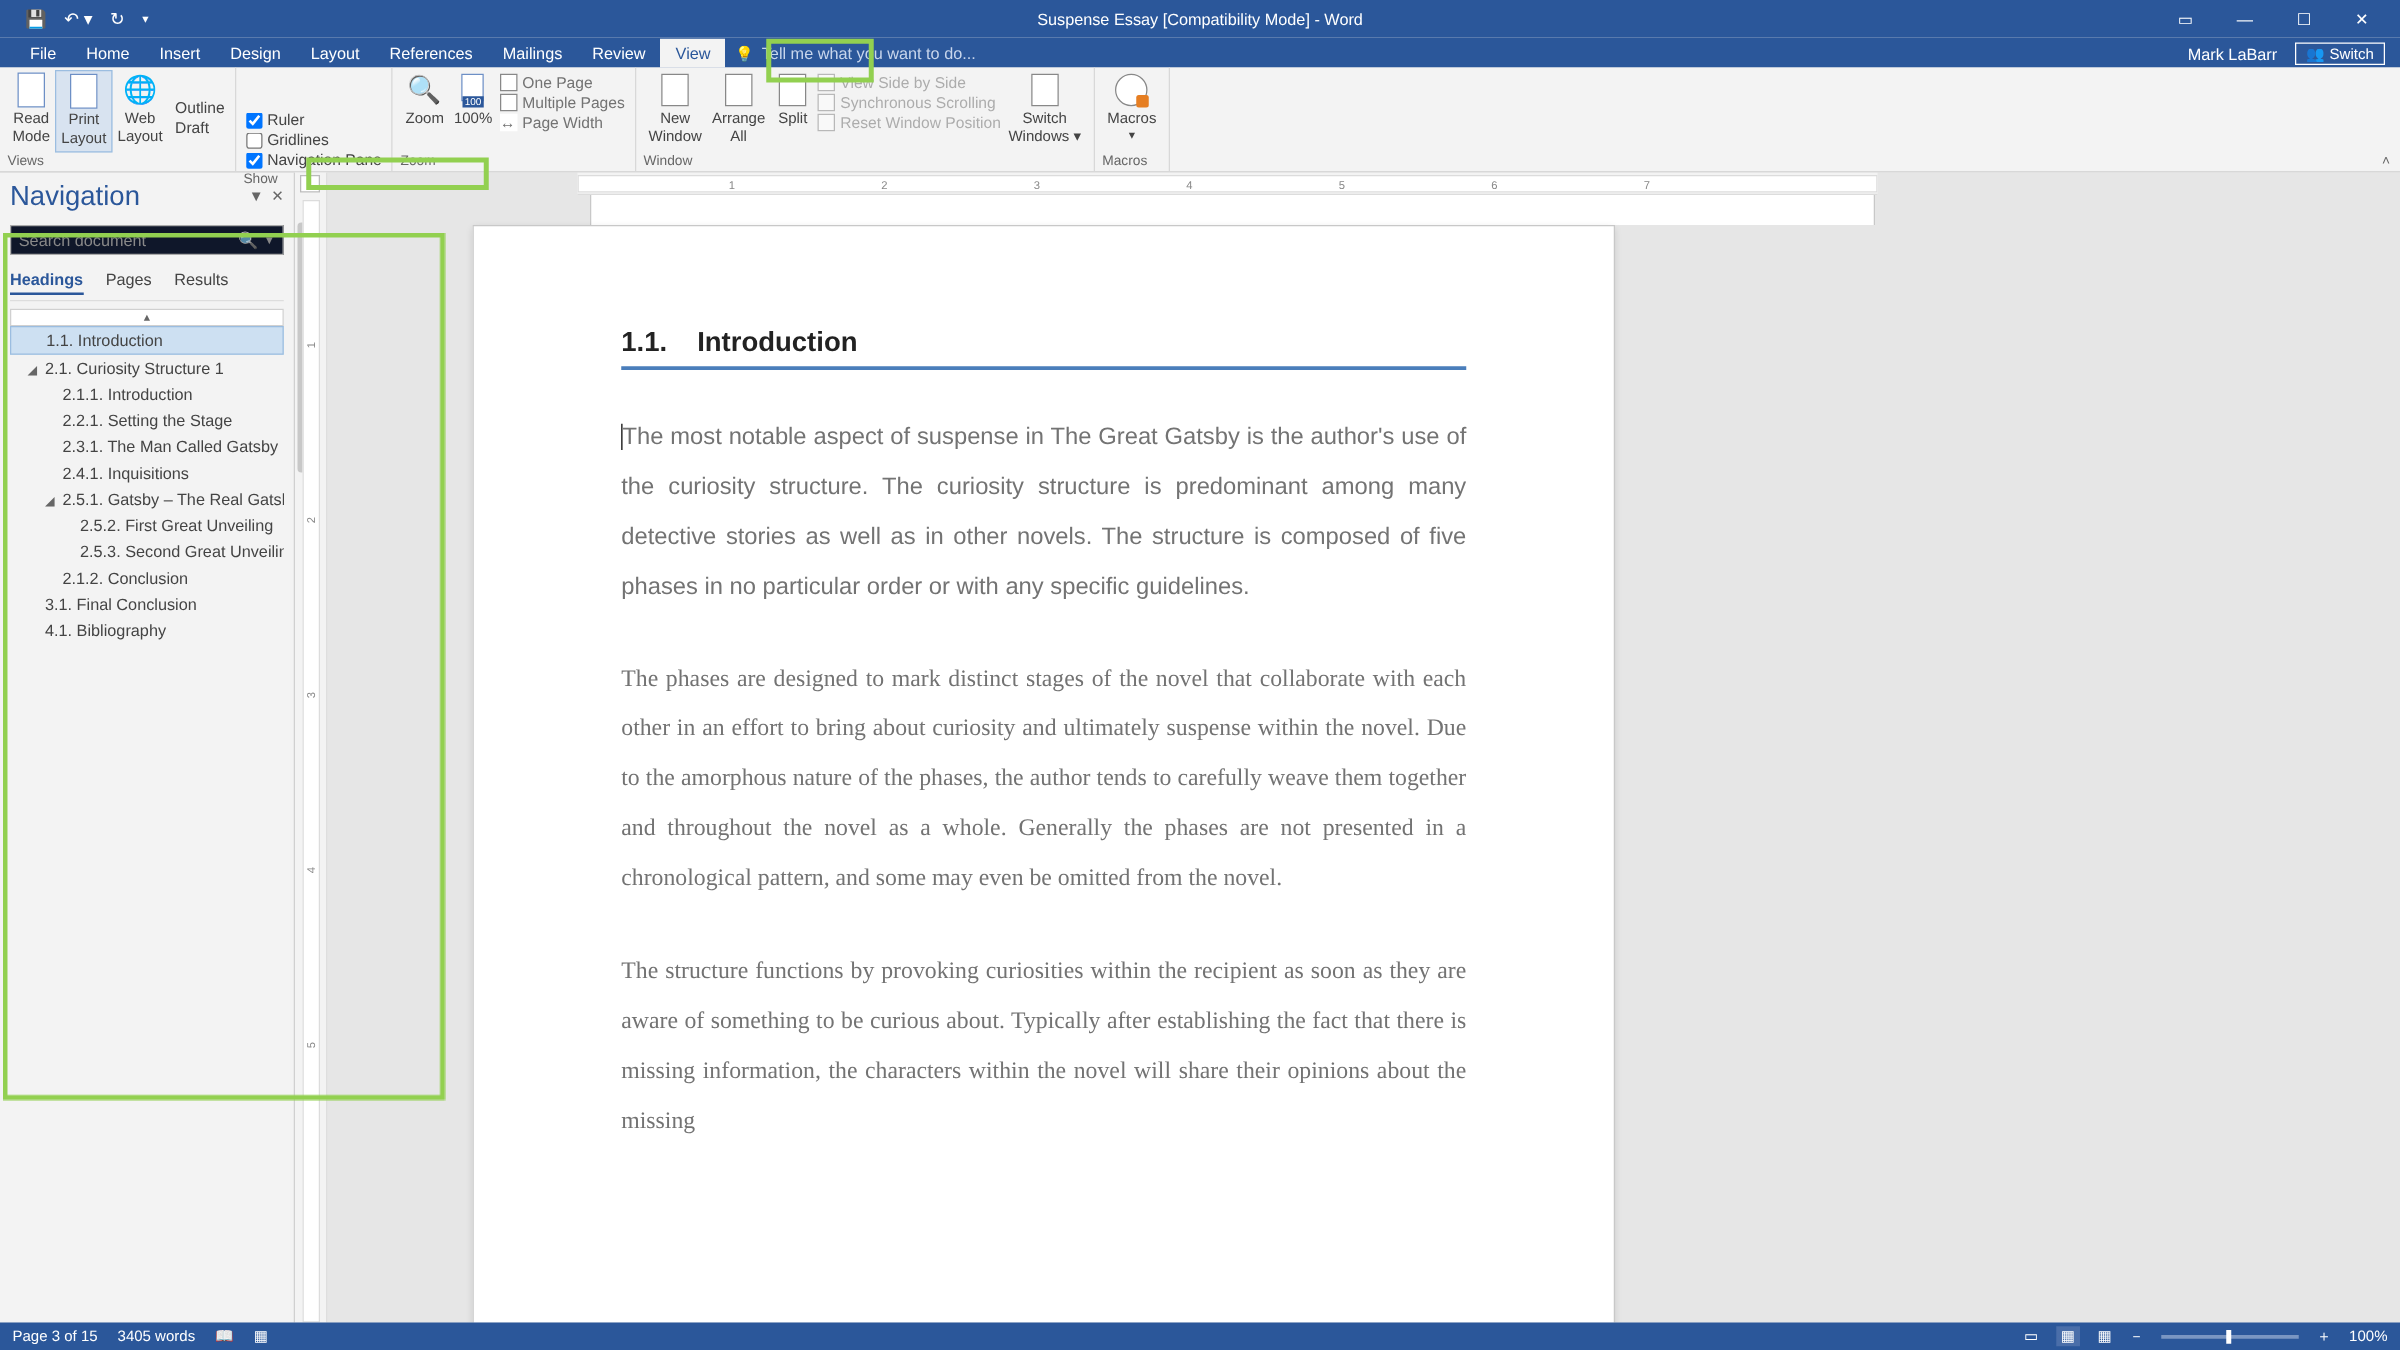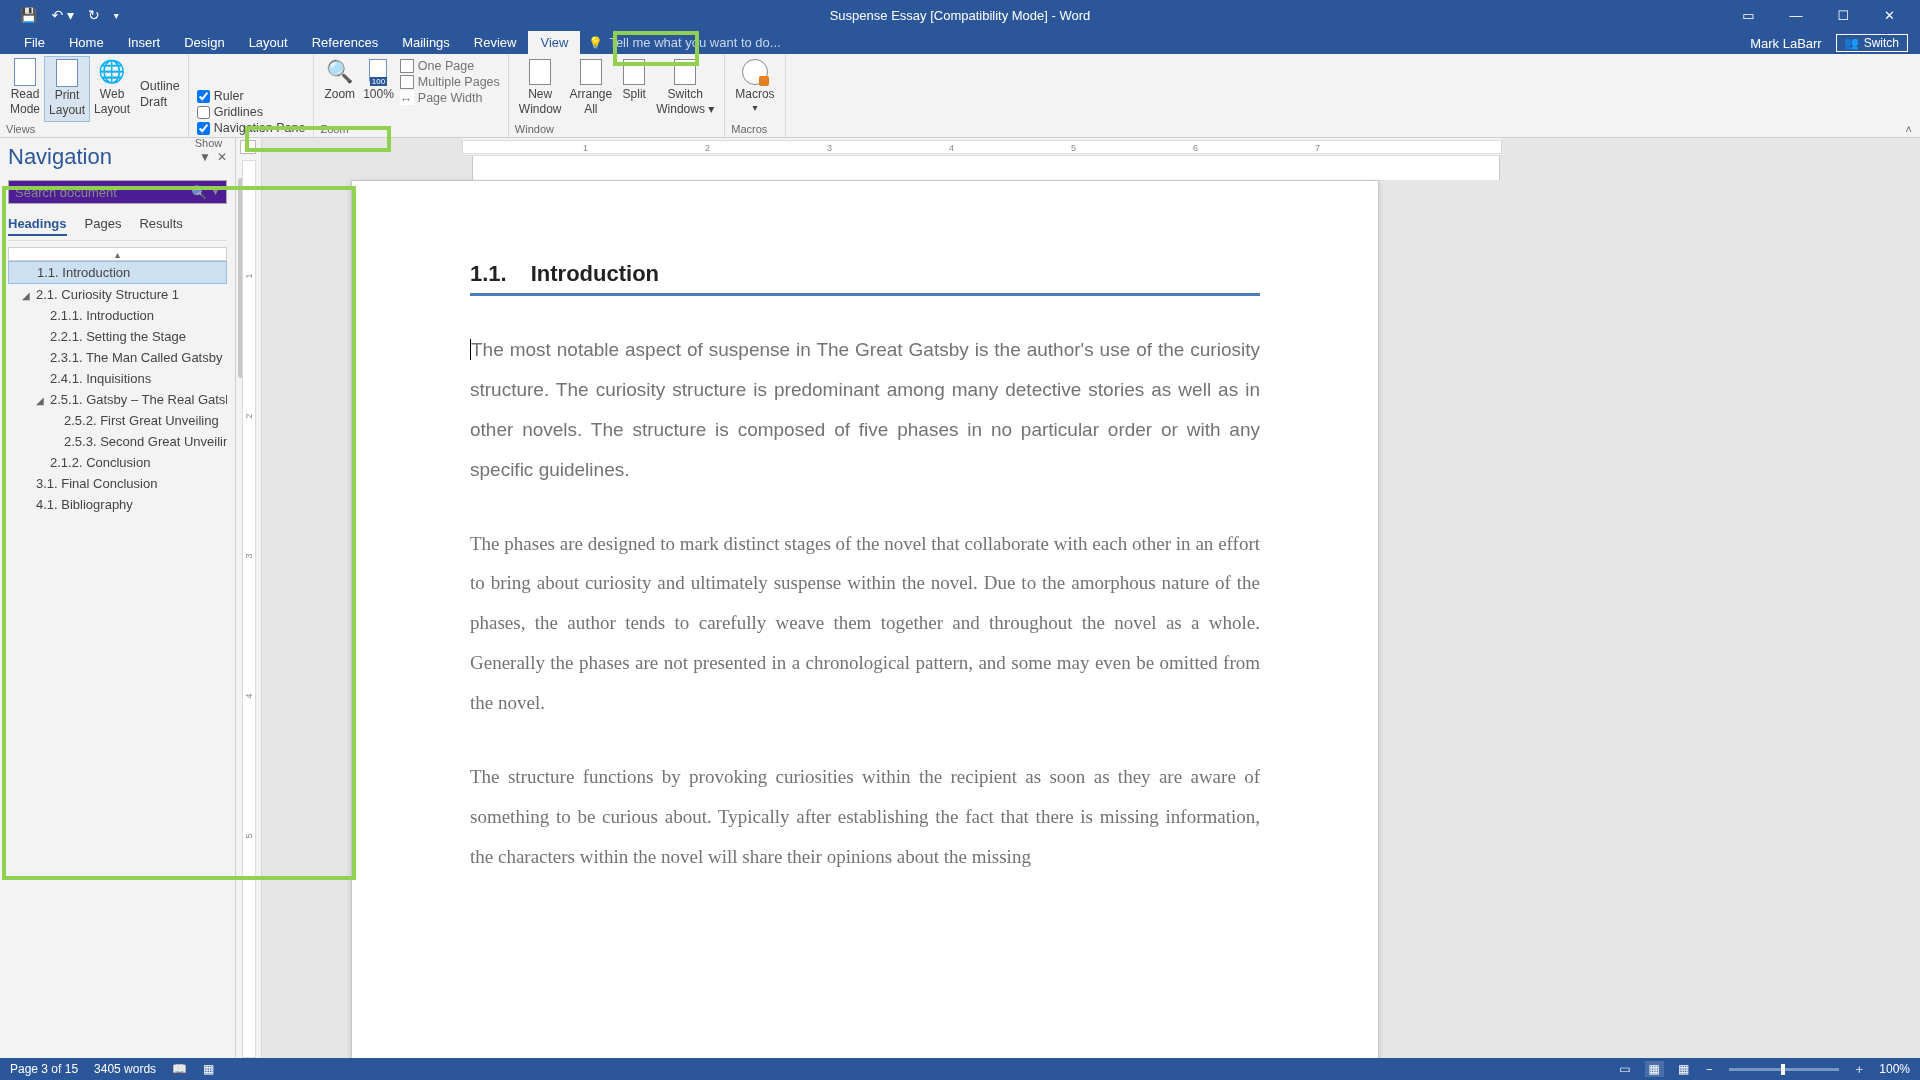--- a/index.html
+++ b/index.html
@@ -39,21 +39,21 @@
 .hl-green { position: absolute; border: 4px solid #92d050; pointer-events: none; z-index: 50; }
 
 
 .workarea { display: flex; height: calc(100% - 30px - 24px - 84px - 22px); }
 
 
 .navpane { width: 236px; background: #f3f3f3; border-right: 1px solid #d0d0d0; display: flex; flex-direction: column; padding: 6px 8px; }
 .navpane-header { display: flex; align-items: center; justify-content: space-between; }
 .navpane-title { font-size: 22px; color: #2b579a; font-weight: 400; }
 .navpane-hdr-btns { display: flex; gap: 6px; font-size: 12px; color: #666; }
-.navsearch { margin-top: 10px; border: 1px solid #aaa; background: #4c1d95; height: 24px; display: flex; align-items: center; padding: 0 6px; justify-content: space-between; color: #888; font-size: 13px; }
+.navsearch { margin-top: 10px; border: 1px solid #aaa; background: #0f172a; height: 24px; display: flex; align-items: center; padding: 0 6px; justify-content: space-between; color: #888; font-size: 13px; }
 .navsearch-rt { display: flex; align-items: center; gap: 4px; }
 .navtabs { display: flex; gap: 18px; margin-top: 12px; font-size: 13px; border-bottom: 1px solid #ddd; padding-bottom: 4px; }
 .navtab { color: #444; }
 .navtab.active { color: #2b579a; font-weight: 600; border-bottom: 2px solid #2b579a; padding-bottom: 3px; }
 .navcollapse { margin-top: 6px; border: 1px solid #d0d0d0; height: 14px; display: flex; align-items: center; justify-content: center; color: #666; font-size: 10px; background: #fff; }
 .navtree { margin-top: 0; font-size: 13px; color: #444; overflow: auto; flex: 1; }
 .navitem { padding: 3px 4px 3px 28px; white-space: nowrap; }
 .navitem.lv0 { padding-left: 28px; }
 .navitem.lv1 { padding-left: 42px; }
 .navitem.lv2 { padding-left: 56px; }
@@ -66,21 +66,21 @@
 .vruler-bar { position: absolute; top: 22px; left: 6px; width: 14px; bottom: 0; background: #fff; border: 1px solid #dcdcdc; }
 .vruler-num { position: absolute; left: 0; width: 100%; text-align: center; font-size: 9px; color: #888; transform: rotate(-90deg); }
 .vruler-scroll { position: absolute; top: 40px; left: 2px; width: 7px; height: 200px; background: #c8c8c8; border-radius: 3px; }
 
 
 .docarea { flex: 1; position: relative; overflow: hidden; background: #e6e6e6; }
 .hruler { height: 18px; background: #f3f3f3; border-bottom: 1px solid #dcdcdc; position: relative; margin-left: 200px; width: 1040px; }
 .hruler-inner { position: absolute; top:2px; left: 0; right: 0; height: 14px; background: #fff; border: 1px solid #dcdcdc; }
 .hruler-num { position: absolute; top: 2px; font-size: 9px; color: #888; }
 .page-gap { height: 24px; margin-left: 210px; width: 1028px; background: #fff; border: 1px solid #c8c8c8; border-top: none; border-bottom: none; }
-.page { margin-left: 89px; width: 1028px; background: #fff; border: 1px solid #c8c8c8; box-shadow: 0 2px 6px rgba(0,0,0,0.15); padding: 80px 118px; min-height: 900px; }
+.page { margin-left: 116px; width: 914px; background: #fff; border: 1px solid #c8c8c8; box-shadow: 0 2px 6px rgba(0,0,0,0.15); padding: 80px 118px; min-height: 900px; }
 .doc-h { font-family: "Times New Roman", serif; font-size: 22px; font-weight: bold; color: #222; display: flex; gap: 24px; }
 .doc-rule { height: 3px; background: #4a7ebb; margin-top: 6px; }
 .doc-p { font-family: "Times New Roman", serif; font-size: 19px; line-height: 2.1; color: #737373; text-align: justify; margin-top: 34px; }
 .cursor-mark { border-left: 1px solid #000; }
 
 
 .statusbar { position: absolute; left: 0; right: 0; bottom: 0; height: 22px; background: #2b579a; color: #fff; font-size: 12px; display: flex; align-items: center; padding: 0 10px; }
 .statusbar .sl { display: flex; gap: 16px; align-items: center; }
 .statusbar .sr { margin-left: auto; display: flex; align-items: center; gap: 14px; }
 .zoom-slider { width: 110px; height: 3px; background: #7a96c2; position: relative; }
@@ -238,20 +238,34 @@
             <div class="icon-box2"></div>
           </div>
         <span>Arrange</span>
         <span>All</span>
       </div>
       <div class="rbtn-big">
         <div class="ricon">
             <div class="icon-box2"></div>
           </div>
         <span>Split</span>
+      </div>
+      <div style="display:flex;flex-direction:column;padding-top:2px;opacity:.55;">
+        <div class="rsmall">
+            <span class="sicn"></span>
+            <span>View Side by Side</span>
+          </div>
+        <div class="rsmall">
+            <span class="sicn"></span>
+            <span>Synchronous Scrolling</span>
+          </div>
+        <div class="rsmall">
+            <span class="sicn"></span>
+            <span>Reset Window Position</span>
+          </div>
       </div>
       <div class="rbtn-big">
         <div class="ricon">
             <div class="icon-box2"></div>
           </div>
         <span>Switch</span>
         <span><span>Windows</span> ▾</span>
       </div>
     </div>
     <div class="rgroup-label">Window</div>

